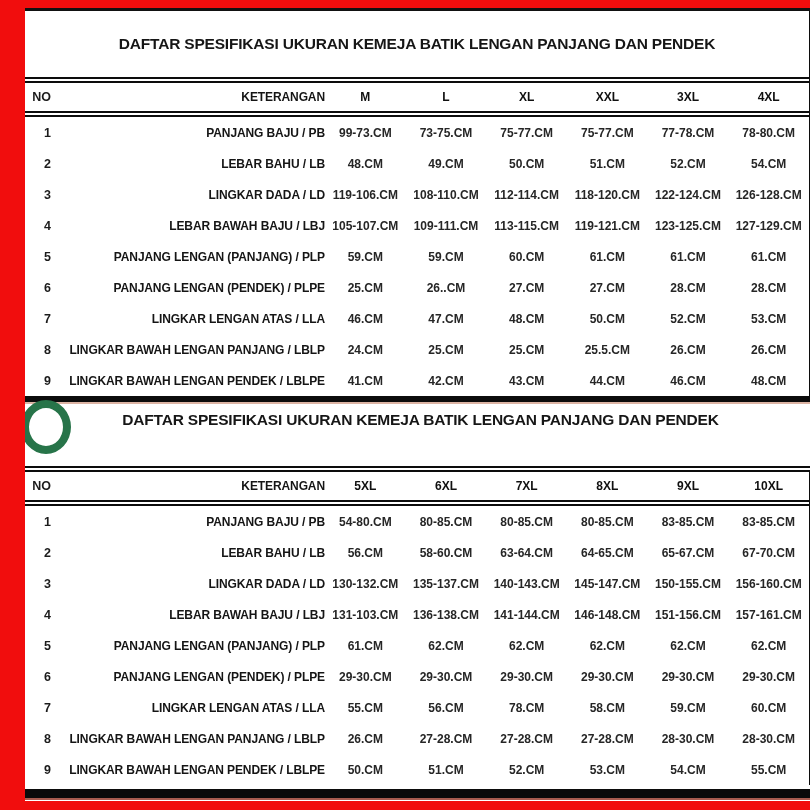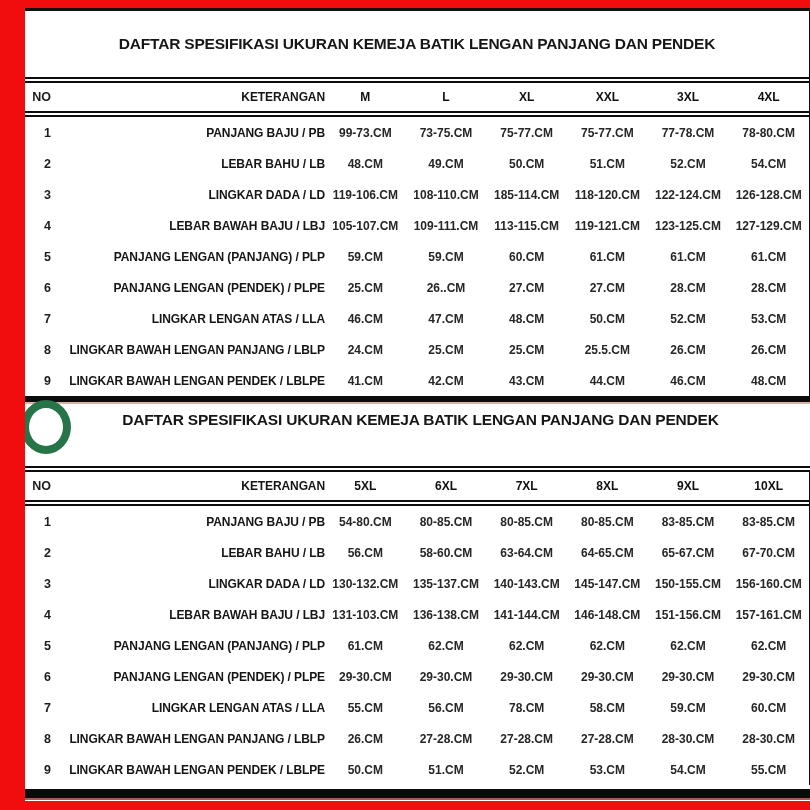--- a/index.html
+++ b/index.html
@@ -93,21 +93,21 @@
             <div class="cell val">50.CM</div>
             <div class="cell val">51.CM</div>
             <div class="cell val">52.CM</div>
             <div class="cell val">54.CM</div>
           </div>
           <div class="grid row">
             <div class="cell c0">3</div>
             <div class="cell c1">LINGKAR DADA / LD</div>
             <div class="cell val">119-106.CM</div>
             <div class="cell val">108-110.CM</div>
-            <div class="cell val">185-114.CM</div>
+            <div class="cell val">112-114.CM</div>
             <div class="cell val">118-120.CM</div>
             <div class="cell val">122-124.CM</div>
             <div class="cell val">126-128.CM</div>
           </div>
           <div class="grid row">
             <div class="cell c0">4</div>
             <div class="cell c1">LEBAR BAWAH BAJU / LBJ</div>
             <div class="cell val">105-107.CM</div>
             <div class="cell val">109-111.CM</div>
             <div class="cell val">113-115.CM</div>

